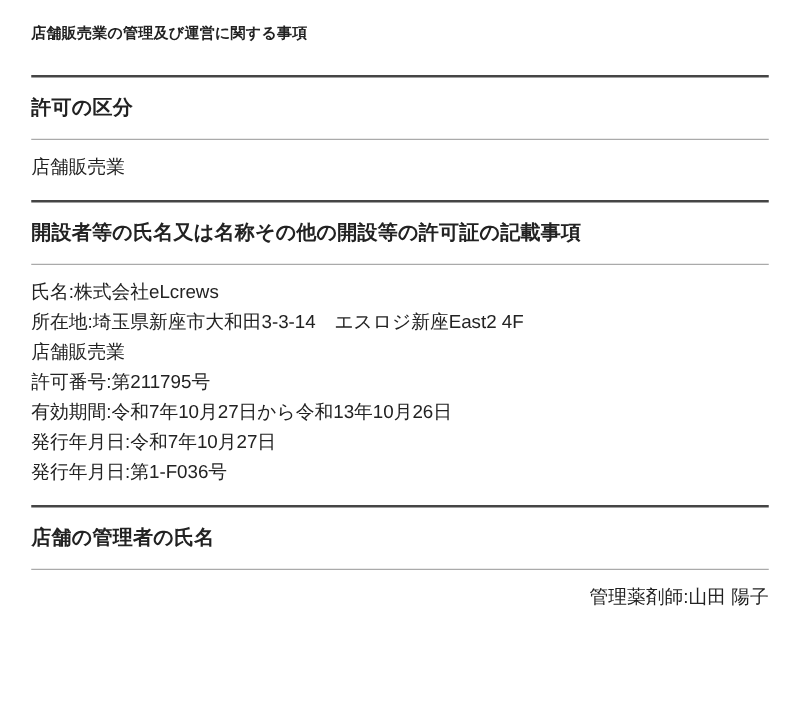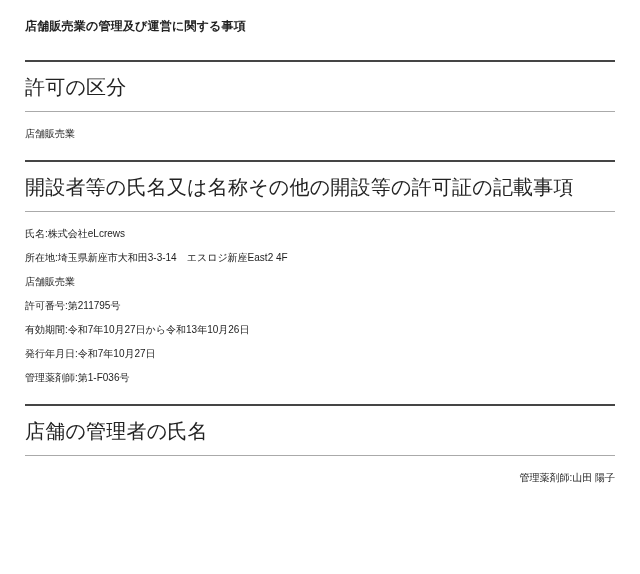--- a/index.html
+++ b/index.html
@@ -19,28 +19,28 @@
     letter-spacing: 0.2px;
   }
   hr.rule {
     border: none;
     margin: 0;
     height: 0;
   }
   hr.rule.thick { border-top: 2px solid #454545; }
   hr.rule.thin  { border-top: 1px solid #aaaaaa; }
   .section-heading {
-    font-size: 20px;
-    font-weight: 400;
+    font-size: 16px;
+    font-weight: 700;
     line-height: 24px;
     margin: 13px 0 12px 0;
     letter-spacing: 0.2px;
   }
   .section-body {
-    font-size: 10px;
+    font-size: 15px;
     line-height: 24px;
     margin: 10px 0 14px 0;
   }
   .section-body .body-line {
     white-space: pre-wrap;
   }
   .section-body.last { margin-bottom: 0; text-align: right; }
 </style>
 </head>
 <body>
@@ -62,21 +62,21 @@
 <section>
   <h2 class="section-heading">開設者等の氏名又は名称その他の開設等の許可証の記載事項</h2>
   <hr class="rule thin">
   <div class="section-body">
     <div class="body-line">氏名:株式会社eLcrews</div>
     <div class="body-line">所在地:埼玉県新座市大和田3-3-14　エスロジ新座East2 4F</div>
     <div class="body-line">店舗販売業</div>
     <div class="body-line">許可番号:第211795号</div>
     <div class="body-line">有効期間:令和7年10月27日から令和13年10月26日</div>
     <div class="body-line">発行年月日:令和7年10月27日</div>
-    <div class="body-line">管理薬剤師:第1-F036号</div>
+    <div class="body-line">発行年月日:第1-F036号</div>
   </div>
 </section>
 
 <hr class="rule thick">
 
 <section>
   <h2 class="section-heading">店舗の管理者の氏名</h2>
   <hr class="rule thin">
   <div class="section-body last">
     <div class="body-line">管理薬剤師:山田 陽子</div>

